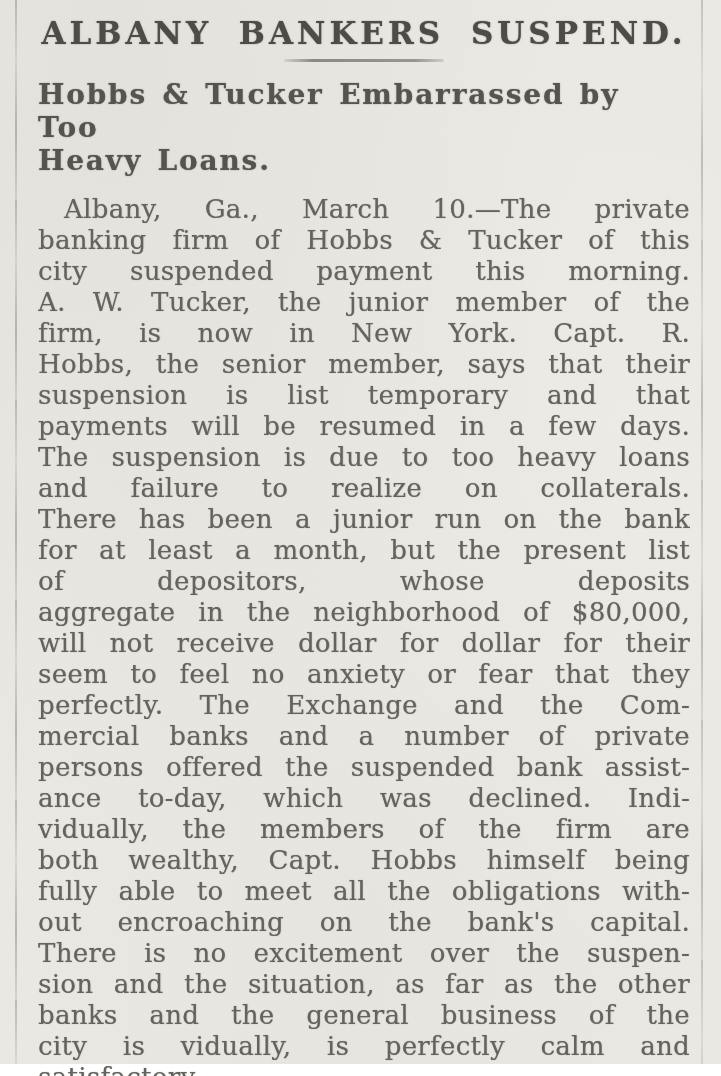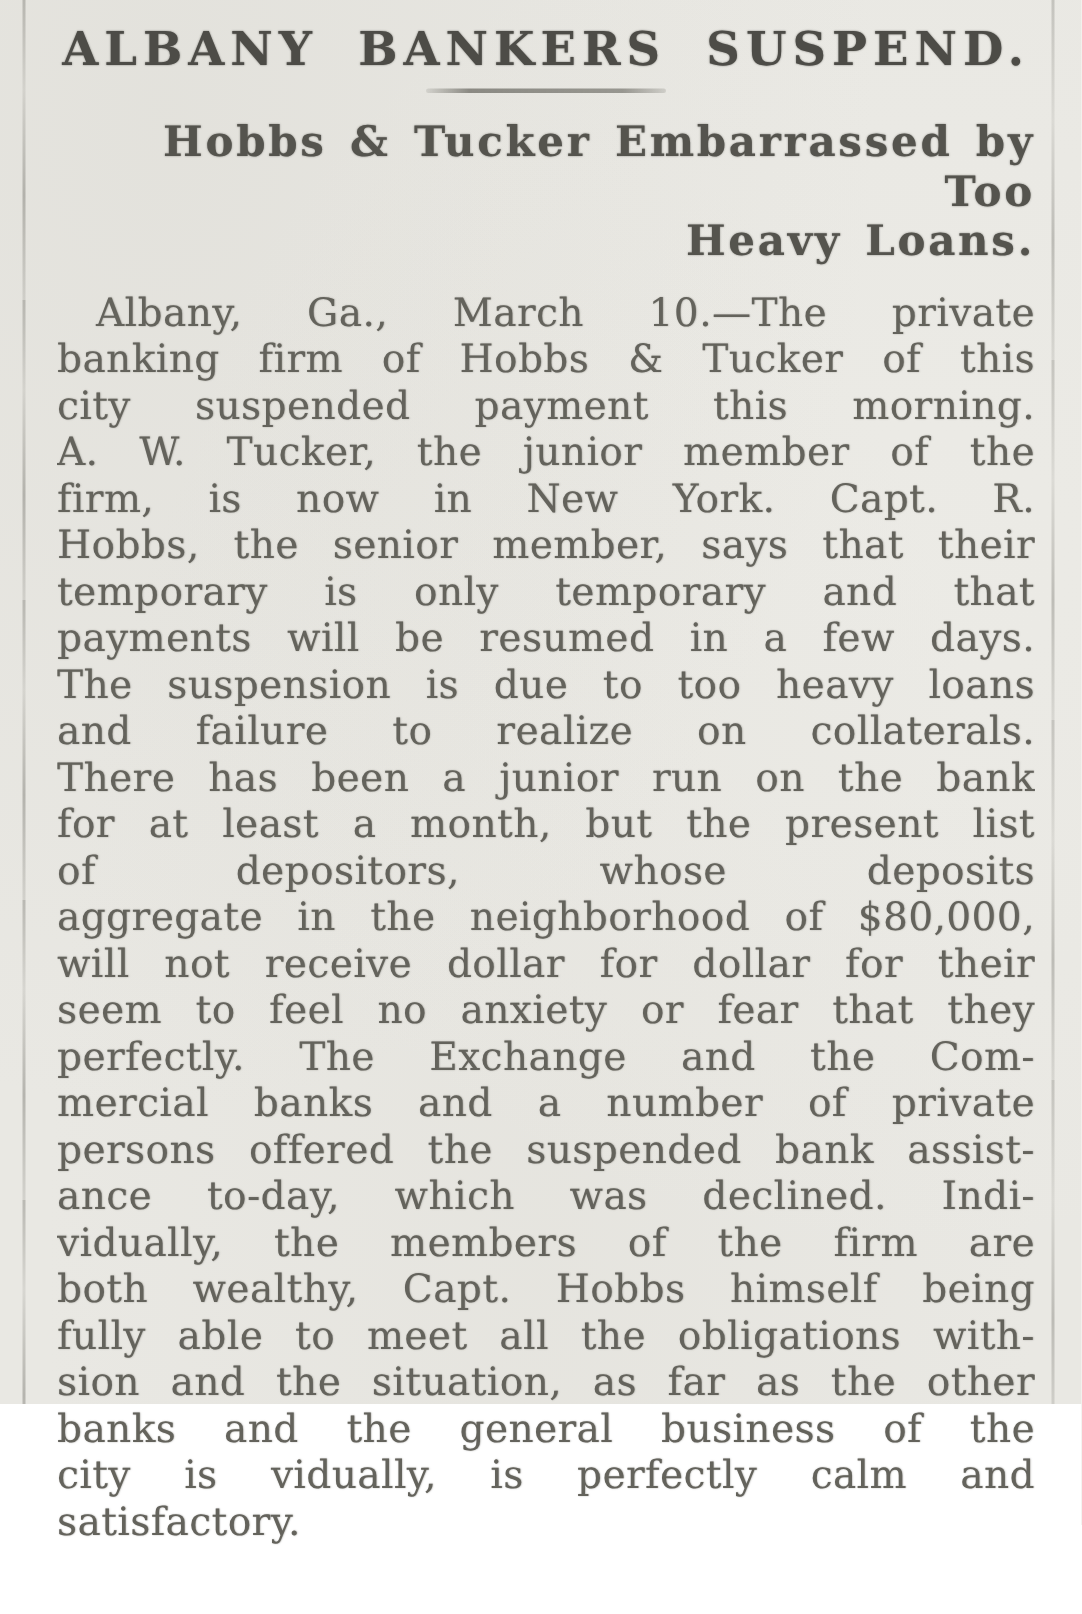--- a/index.html
+++ b/index.html
@@ -8,21 +8,21 @@
   }
   body {
     width: 721px;
     height: 1076px;
     overflow: hidden;
     font-family: "DejaVu Serif", serif;
   }
   .page {
     position: relative;
     width: 721px;
-    height: 936px;
+    height: 1064px;
     background:
       radial-gradient(ellipse at 15% 8%, rgba(205,203,195,0.22), transparent 55%),
       radial-gradient(ellipse at 85% 40%, rgba(240,239,234,0.35), transparent 60%),
       radial-gradient(ellipse at 50% 90%, rgba(214,212,204,0.18), transparent 65%),
       #e9e8e3;
   }
   
   .col-rule {
     position: absolute;
     top: 0;
@@ -76,21 +76,21 @@
       rgba(108,107,100,0.65) 82%,
       rgba(108,107,100,0.2)
     );
     border-radius: 2px;
     filter: blur(0.4px);
   }
   .subhead {
     margin: 16px 0 0 0;
     font-size: 28px;
     font-weight: bold;
-    text-align: right;
+    text-align: left;
     letter-spacing: 1.8px;
     word-spacing: 4px;
     line-height: 33px;
     color: #55544e;
     text-shadow: 0 0 1.3px rgba(85,84,78,0.7);
   }
   .body-text {
     margin-top: 17px;
     font-size: 26px;
     color: #64635c;
@@ -136,36 +136,38 @@
       <span>Heavy Loans.</span>
     </h2>
 
     <div class="body-text" id="article-body">
         <div class="line first">Albany, Ga., March 10.—The private</div>
         <div class="line">banking firm of Hobbs &amp; Tucker of this</div>
         <div class="line">city suspended payment this morning.</div>
         <div class="line">A. W. Tucker, the junior member of the</div>
         <div class="line">firm, is now in New York. Capt. R.</div>
         <div class="line">Hobbs, the senior member, says that their</div>
-        <div class="line">temporary is only temporary and that</div>
+        <div class="line">suspension is list temporary and that</div>
         <div class="line">payments will be resumed in a few days.</div>
         <div class="line">The suspension is due to too heavy loans</div>
         <div class="line">and failure to realize on collaterals.</div>
         <div class="line">There has been a junior run on the bank</div>
         <div class="line">for at least a month, but the present list</div>
         <div class="line">of depositors, whose deposits</div>
         <div class="line">aggregate in the neighborhood of $80,000,</div>
         <div class="line">will not receive dollar for dollar for their</div>
         <div class="line">seem to feel no anxiety or fear that they</div>
         <div class="line">perfectly. The Exchange and the Com-</div>
         <div class="line">mercial banks and a number of private</div>
         <div class="line">persons offered the suspended bank assist-</div>
         <div class="line">ance to-day, which was declined. Indi-</div>
         <div class="line">vidually, the members of the firm are</div>
         <div class="line">both wealthy, Capt. Hobbs himself being</div>
         <div class="line">fully able to meet all the obligations with-</div>
+        <div class="line">out encroaching on the bank's capital.</div>
+        <div class="line">There is no excitement over the suspen-</div>
         <div class="line">sion and the situation, as far as the other</div>
         <div class="line">banks and the general business of the</div>
         <div class="line">city is vidually, is perfectly calm and</div>
         <div class="line last">satisfactory.</div>
       </div>
   </div>
 </div>
 
 </body></html>

